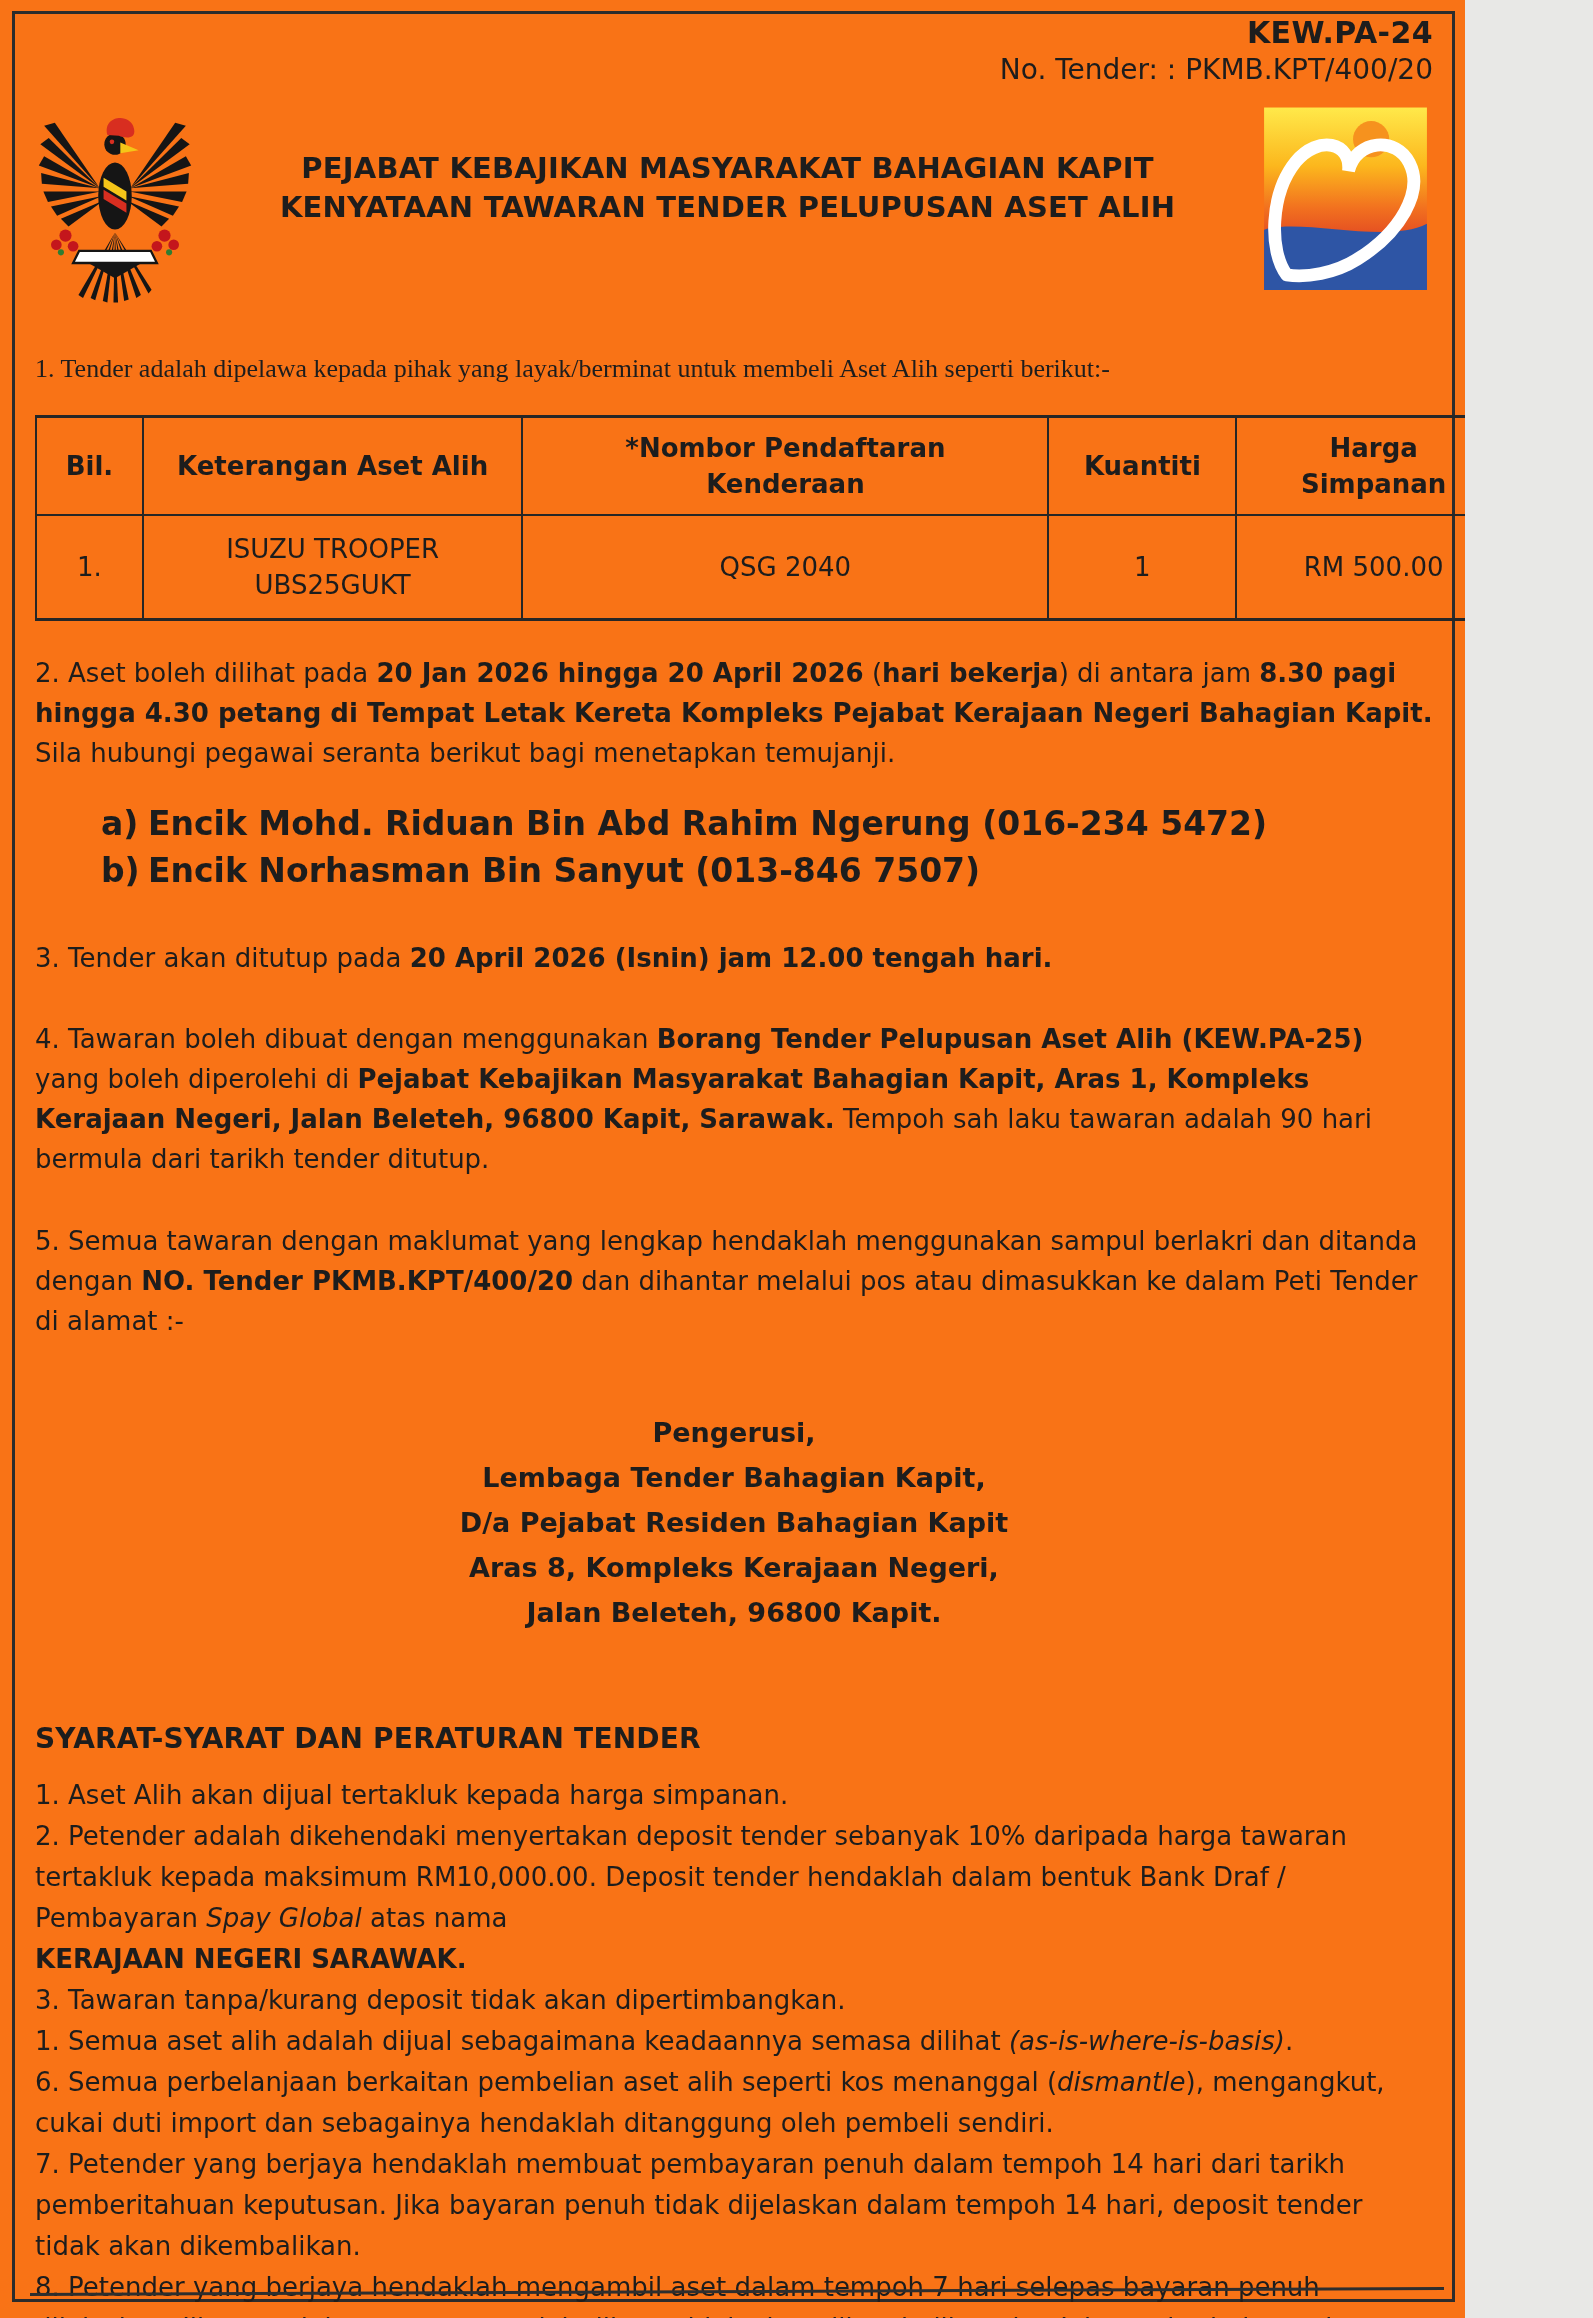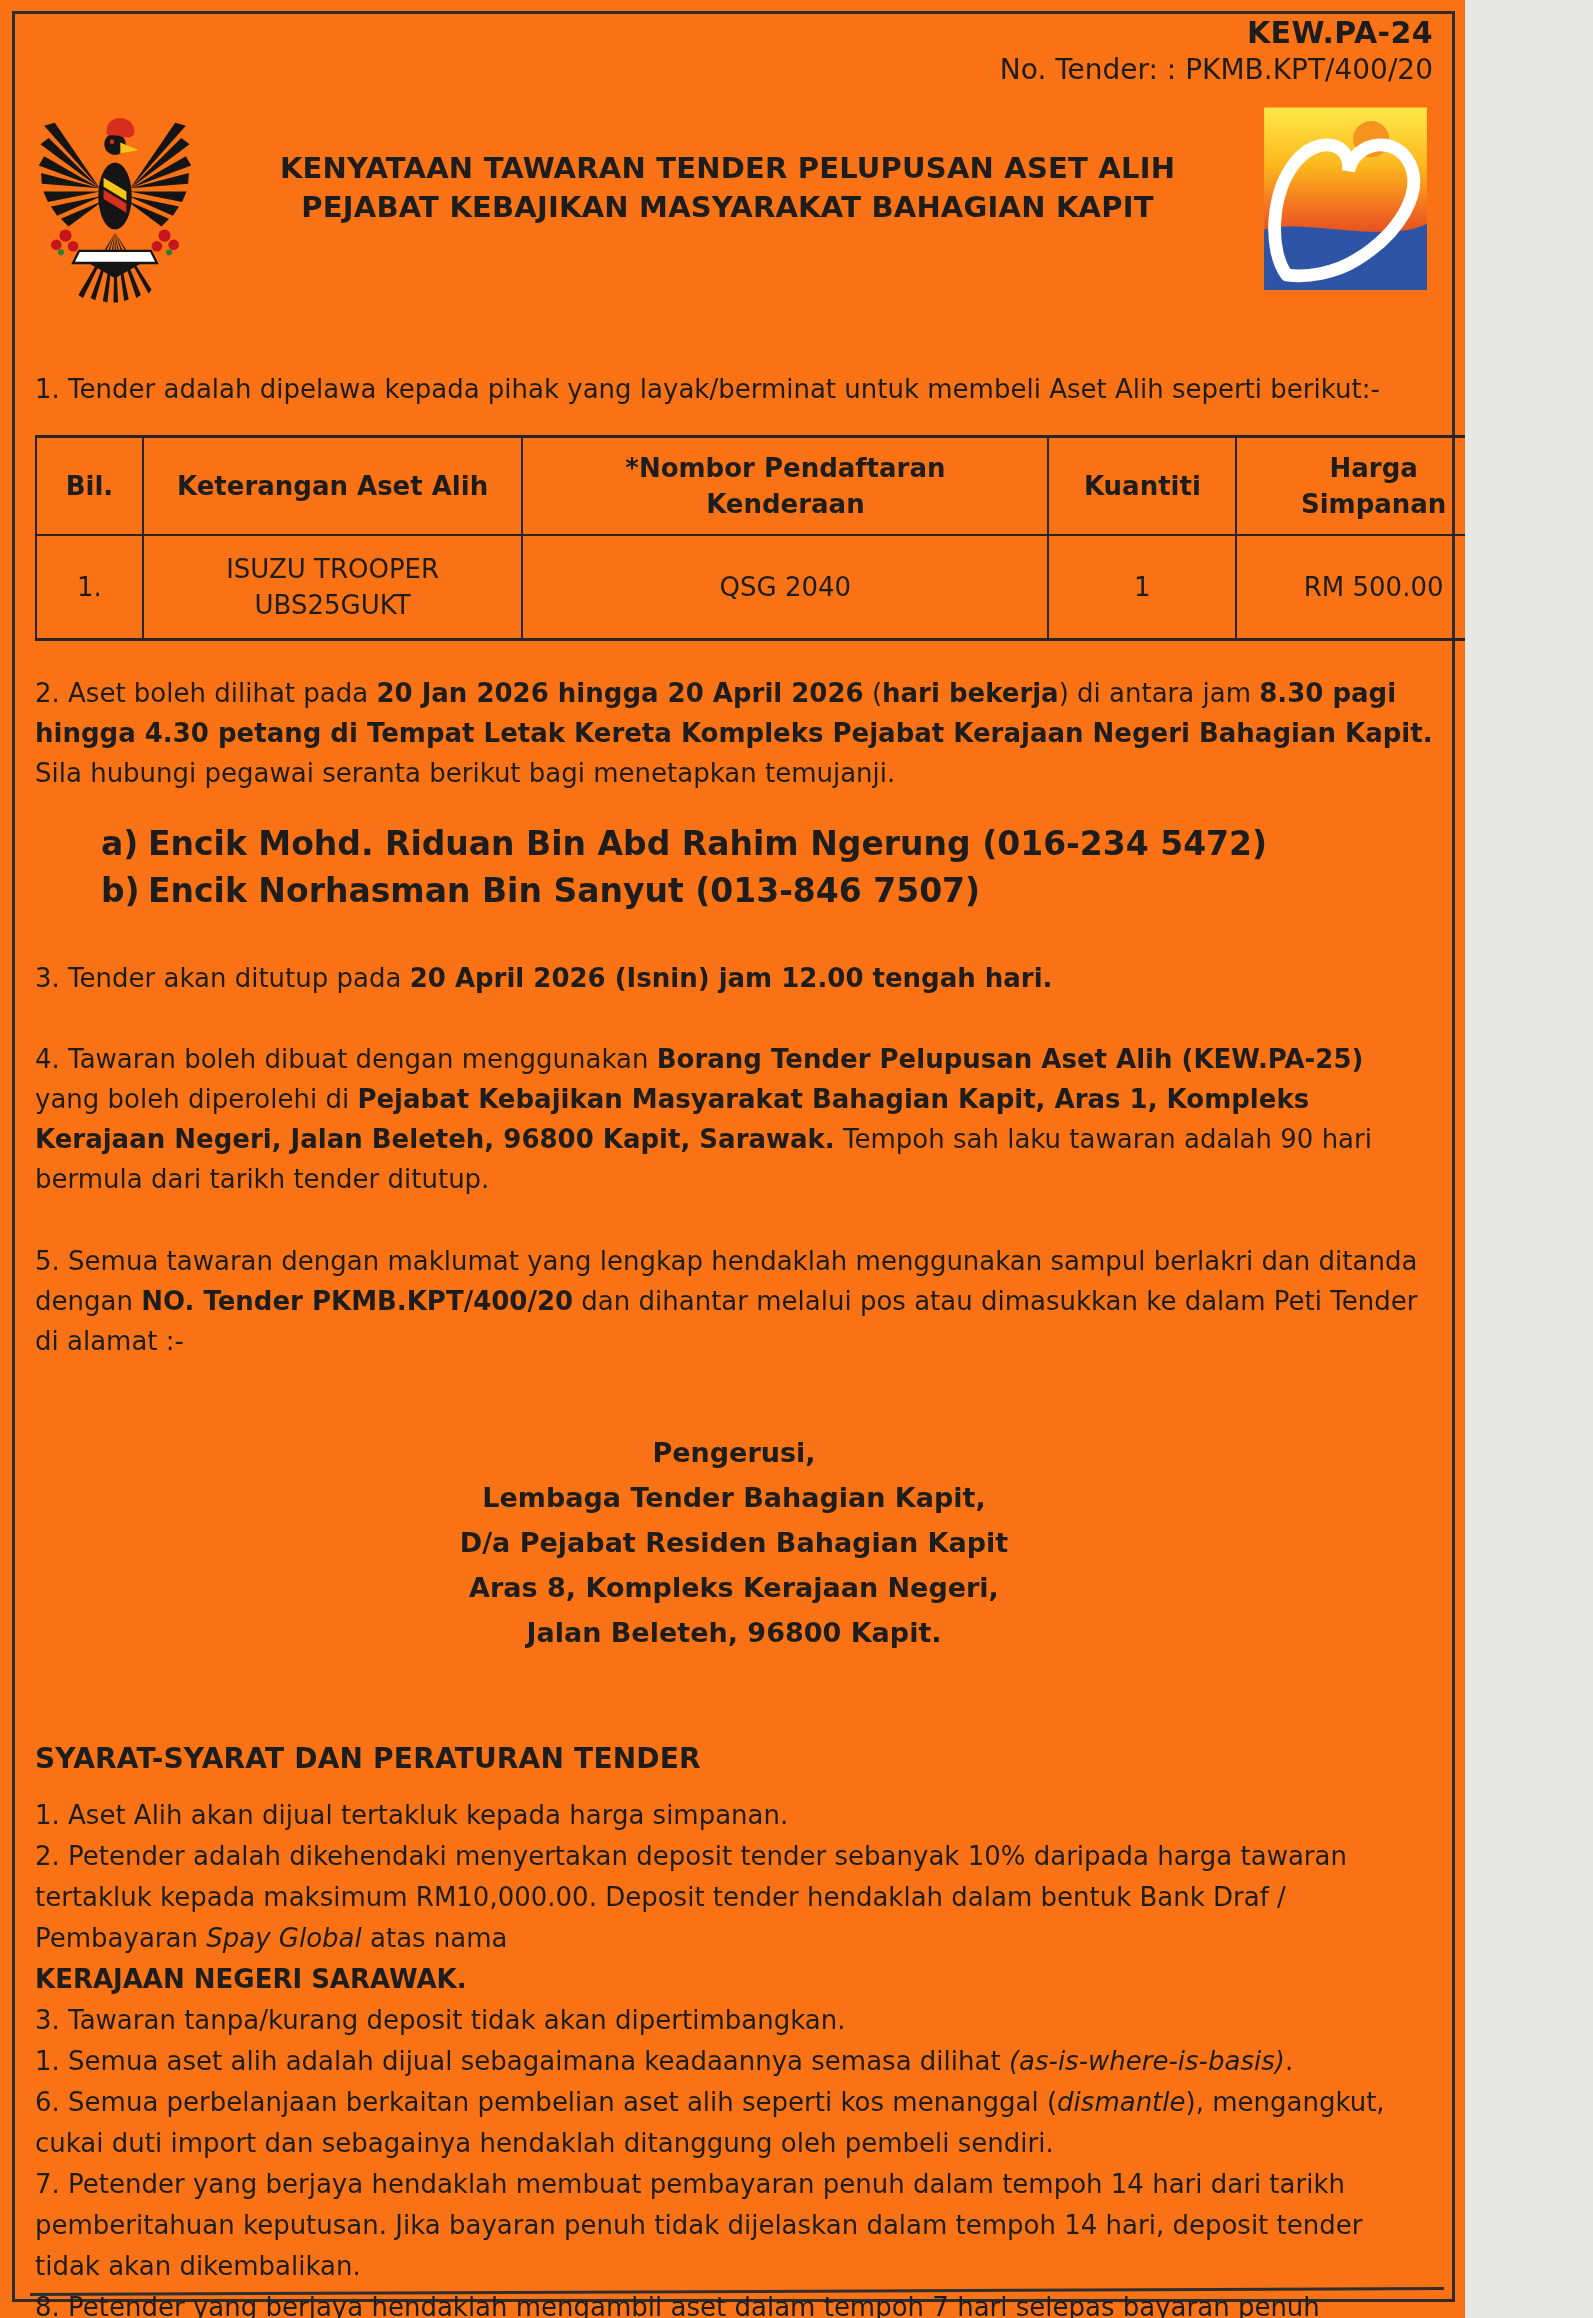--- a/index.html
+++ b/index.html
@@ -19,21 +19,21 @@
   p{margin:0}
   .right{text-align:right}
   .form-code{font-size:30px;font-weight:bold;letter-spacing:0.4px;}
   .tender-no{font-size:28px;margin-top:3px;}
   .header-row{display:flex;align-items:flex-start;margin-top:12px;height:223px;}
   .crest-box{width:162px;flex:0 0 auto;}
   .titles{flex:1 1 auto;text-align:center;padding-top:51px;}
   .titles div{font-size:29px;font-weight:bold;line-height:39px;letter-spacing:0.2px;}
   .jkm-box{width:175px;flex:0 0 auto;padding-top:4.5px;}
   .para{font-size:26px;line-height:40px;text-align:left;}
-  .p1{margin-top:48px;}
+  .p1{margin-top:28px;font-family:Liberation Serif, serif;}
   .asset-table{border-collapse:collapse;margin-top:25.6px;width:1477px;}
   .asset-table th,.asset-table td{border:2.3px solid #262626;text-align:center;vertical-align:middle;font-size:26px;}
   .asset-table th{font-weight:bold;white-space:pre-line;padding:12px 6px;line-height:36px;border-top-width:3.8px;}
   .asset-table td{padding:15px 6px;line-height:36px;white-space:pre-line;border-bottom-width:3.8px;}
   .p2{margin-top:32px;}
   .contacts{margin-top:27px;padding-left:66px;}
   .contact-row{font-size:33px;line-height:47px;font-weight:bold;}
   .c-label{display:inline-block;width:47px;}
   .p3{margin-top:44px;}
   .p4{margin-top:41px;}
@@ -99,22 +99,22 @@
           </g>
           <g fill="#2e7d32">
             <circle cx="34" cy="202" r="4"></circle>
               <circle cx="176" cy="202" r="4"></circle>
           </g>
           <path d="M58 200 L152 200 L160 216 L50 216 Z" fill="#ffffff" stroke="#151515" stroke-width="3"></path>
           <path d="M70 216 L140 216 L105 236 Z" fill="#151515"></path>
         </svg>
       </div>
       <div class="titles">
+        <div>PEJABAT KEBAJIKAN MASYARAKAT BAHAGIAN KAPIT</div>
         <div>KENYATAAN TAWARAN TENDER PELUPUSAN ASET ALIH</div>
-        <div>PEJABAT KEBAJIKAN MASYARAKAT BAHAGIAN KAPIT</div>
       </div>
       <div class="jkm-box">
         <svg width="175" height="193" viewBox="0 0 232 256">
           <defs>
             <linearGradient id="fire" x1="0" y1="0" x2="0" y2="1">
               <stop offset="0" stop-color="#ffe94a"></stop>
               <stop offset="0.32" stop-color="#fcb71d"></stop>
               <stop offset="0.55" stop-color="#f2711f"></stop>
               <stop offset="0.78" stop-color="#dd3b24"></stop>
               <stop offset="0.95" stop-color="#b8304d"></stop>

